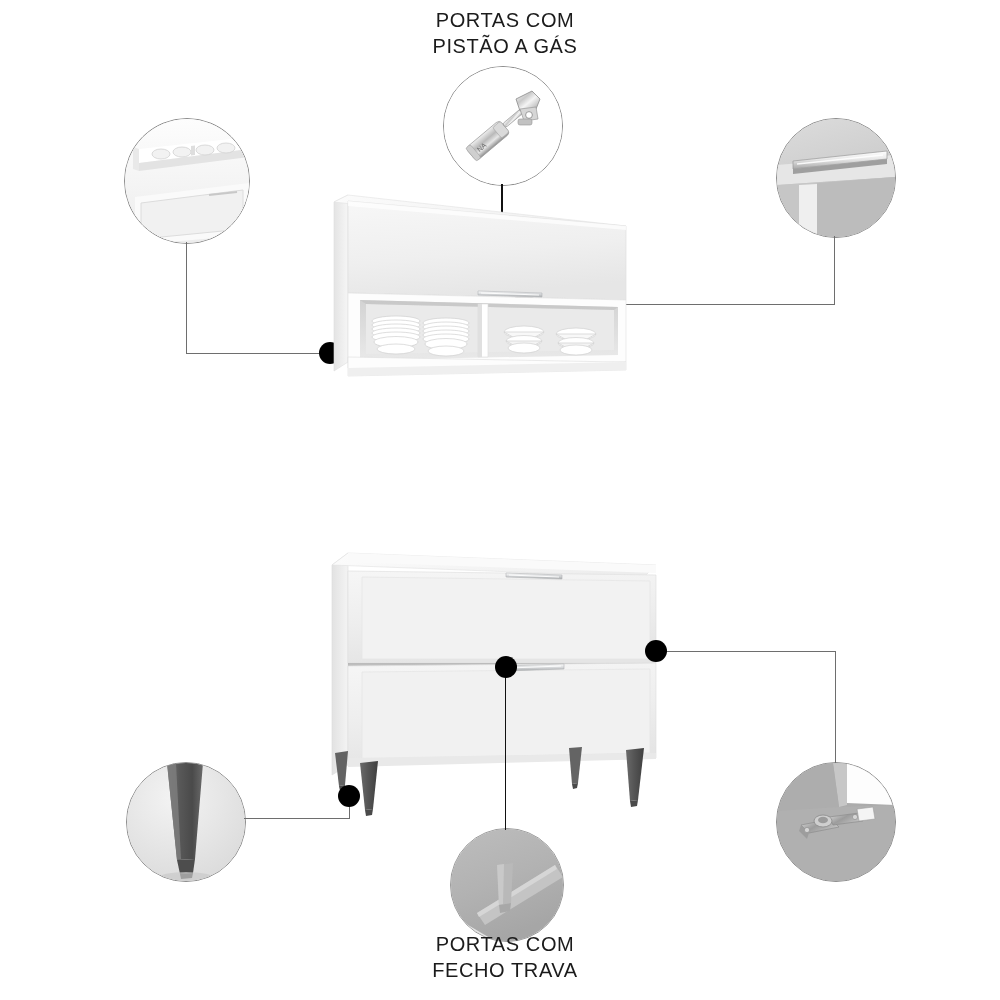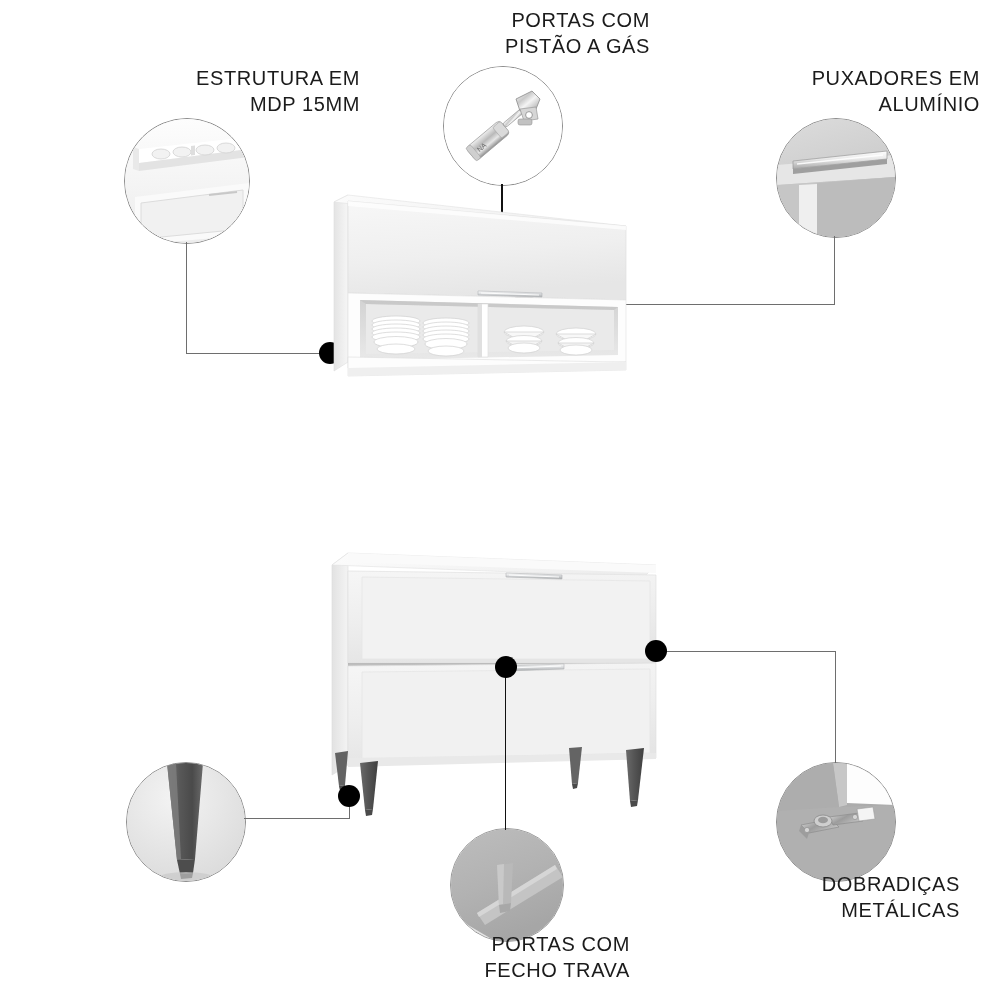--- a/index.html
+++ b/index.html
@@ -7,21 +7,21 @@
   body{
     font-family:"Liberation Sans","DejaVu Sans",sans-serif;
     width:1000px;height:1000px;position:relative;overflow:hidden;
     color:#1b1b1b;
   }
   #stage{position:absolute;left:0;top:0;width:1000px;height:1000px;}
 
   
   .callout-label{
     position:absolute;
-    text-align:right;
+    text-align:center;
     font-size:20px;
     line-height:1.28;
     letter-spacing:0.6px;
     font-weight:400;
     color:#1b1b1b;
     white-space:pre-line;
     font-stretch:normal;
   }
 
   
@@ -51,22 +51,20 @@
 
   
   .art{position:absolute;}
   svg{display:block;overflow:visible;}
 </style>
 </head>
 <body>
 
 <div id="stage">
 
-  <div class="callout-label" style="left:60px;top:66px;width:300px;">ESTRUTURA EM
-MDP 15MM</div>
 
   <div class="detail-circle" style="left:124px;top:118px;width:124px;height:124px;">
     <svg viewBox="0 0 124 124" width="124" height="124" aria-hidden="true">
       <defs>
         <linearGradient id="gMdpBg" x1="0" y1="0" x2="0" y2="1">
           <stop offset="0" stop-color="#fdfdfd"></stop>
             <stop offset="1" stop-color="#ececec"></stop>
         </linearGradient>
       </defs>
       <rect x="0" y="0" width="124" height="124" fill="url(#gMdpBg)"></rect>
@@ -133,22 +131,20 @@
         <polygon points="4,20 20,18 22,30 8,32" fill="#d6d6d6" stroke="#9a9a9a" stroke-width="0.7"></polygon>
         <circle cx="13" cy="26" r="3.4" fill="#ffffff" stroke="#8e8e8e" stroke-width="0.9"></circle>
         <rect x="2" y="30" width="14" height="6" rx="2" fill="#c2c2c2" stroke="#949494" stroke-width="0.6"></rect>
       </g>
     </svg>
   </div>
 
   <div class="leader blk v" style="left:501px;top:184px;height:57px;"></div>
   <div class="dot" style="left:491px;top:233px;"></div>
 
-  <div class="callout-label" style="left:700px;top:66px;width:280px;">PUXADORES EM
-ALUMÍNIO</div>
 
   <div class="detail-circle" style="left:776px;top:118px;width:118px;height:118px;">
     <svg viewBox="0 0 118 118" width="118" height="118" aria-hidden="true">
       <defs>
         <linearGradient id="gHandleBg" x1="0" y1="0" x2="0.3" y2="1">
           <stop offset="0" stop-color="#dcdcdc"></stop>
             <stop offset="0.5" stop-color="#cfcfcf"></stop>
             <stop offset="1" stop-color="#bdbdbd"></stop>
         </linearGradient>
         <linearGradient id="gAlu" x1="0" y1="0" x2="0" y2="1">
@@ -450,20 +446,18 @@
         <ellipse cx="46" cy="57" rx="5" ry="3.2" fill="#9b9b9b"></ellipse>
 
         <circle cx="30" cy="67" r="2.6" fill="#d6d6d6" stroke="#8a8a8a" stroke-width="0.6"></circle>
         <circle cx="78" cy="54" r="2.6" fill="#d6d6d6" stroke="#8a8a8a" stroke-width="0.6"></circle>
 
         <polygon points="80,46 96,44 98,56 82,58" fill="#f4f4f4" stroke="#9e9e9e" stroke-width="0.6"></polygon>
       </g>
     </svg>
   </div>
 
-  <div class="callout-label" style="left:710px;top:872px;width:250px;">DOBRADIÇAS
-METÁLICAS</div>
 
   <div class="leader thin h" style="left:664px;top:651px;width:172px;"></div>
   <div class="leader thin v" style="left:835px;top:651px;height:112px;"></div>
   <div class="dot" style="left:645px;top:640px;"></div>
 
 </div>
 
 </body></html>

